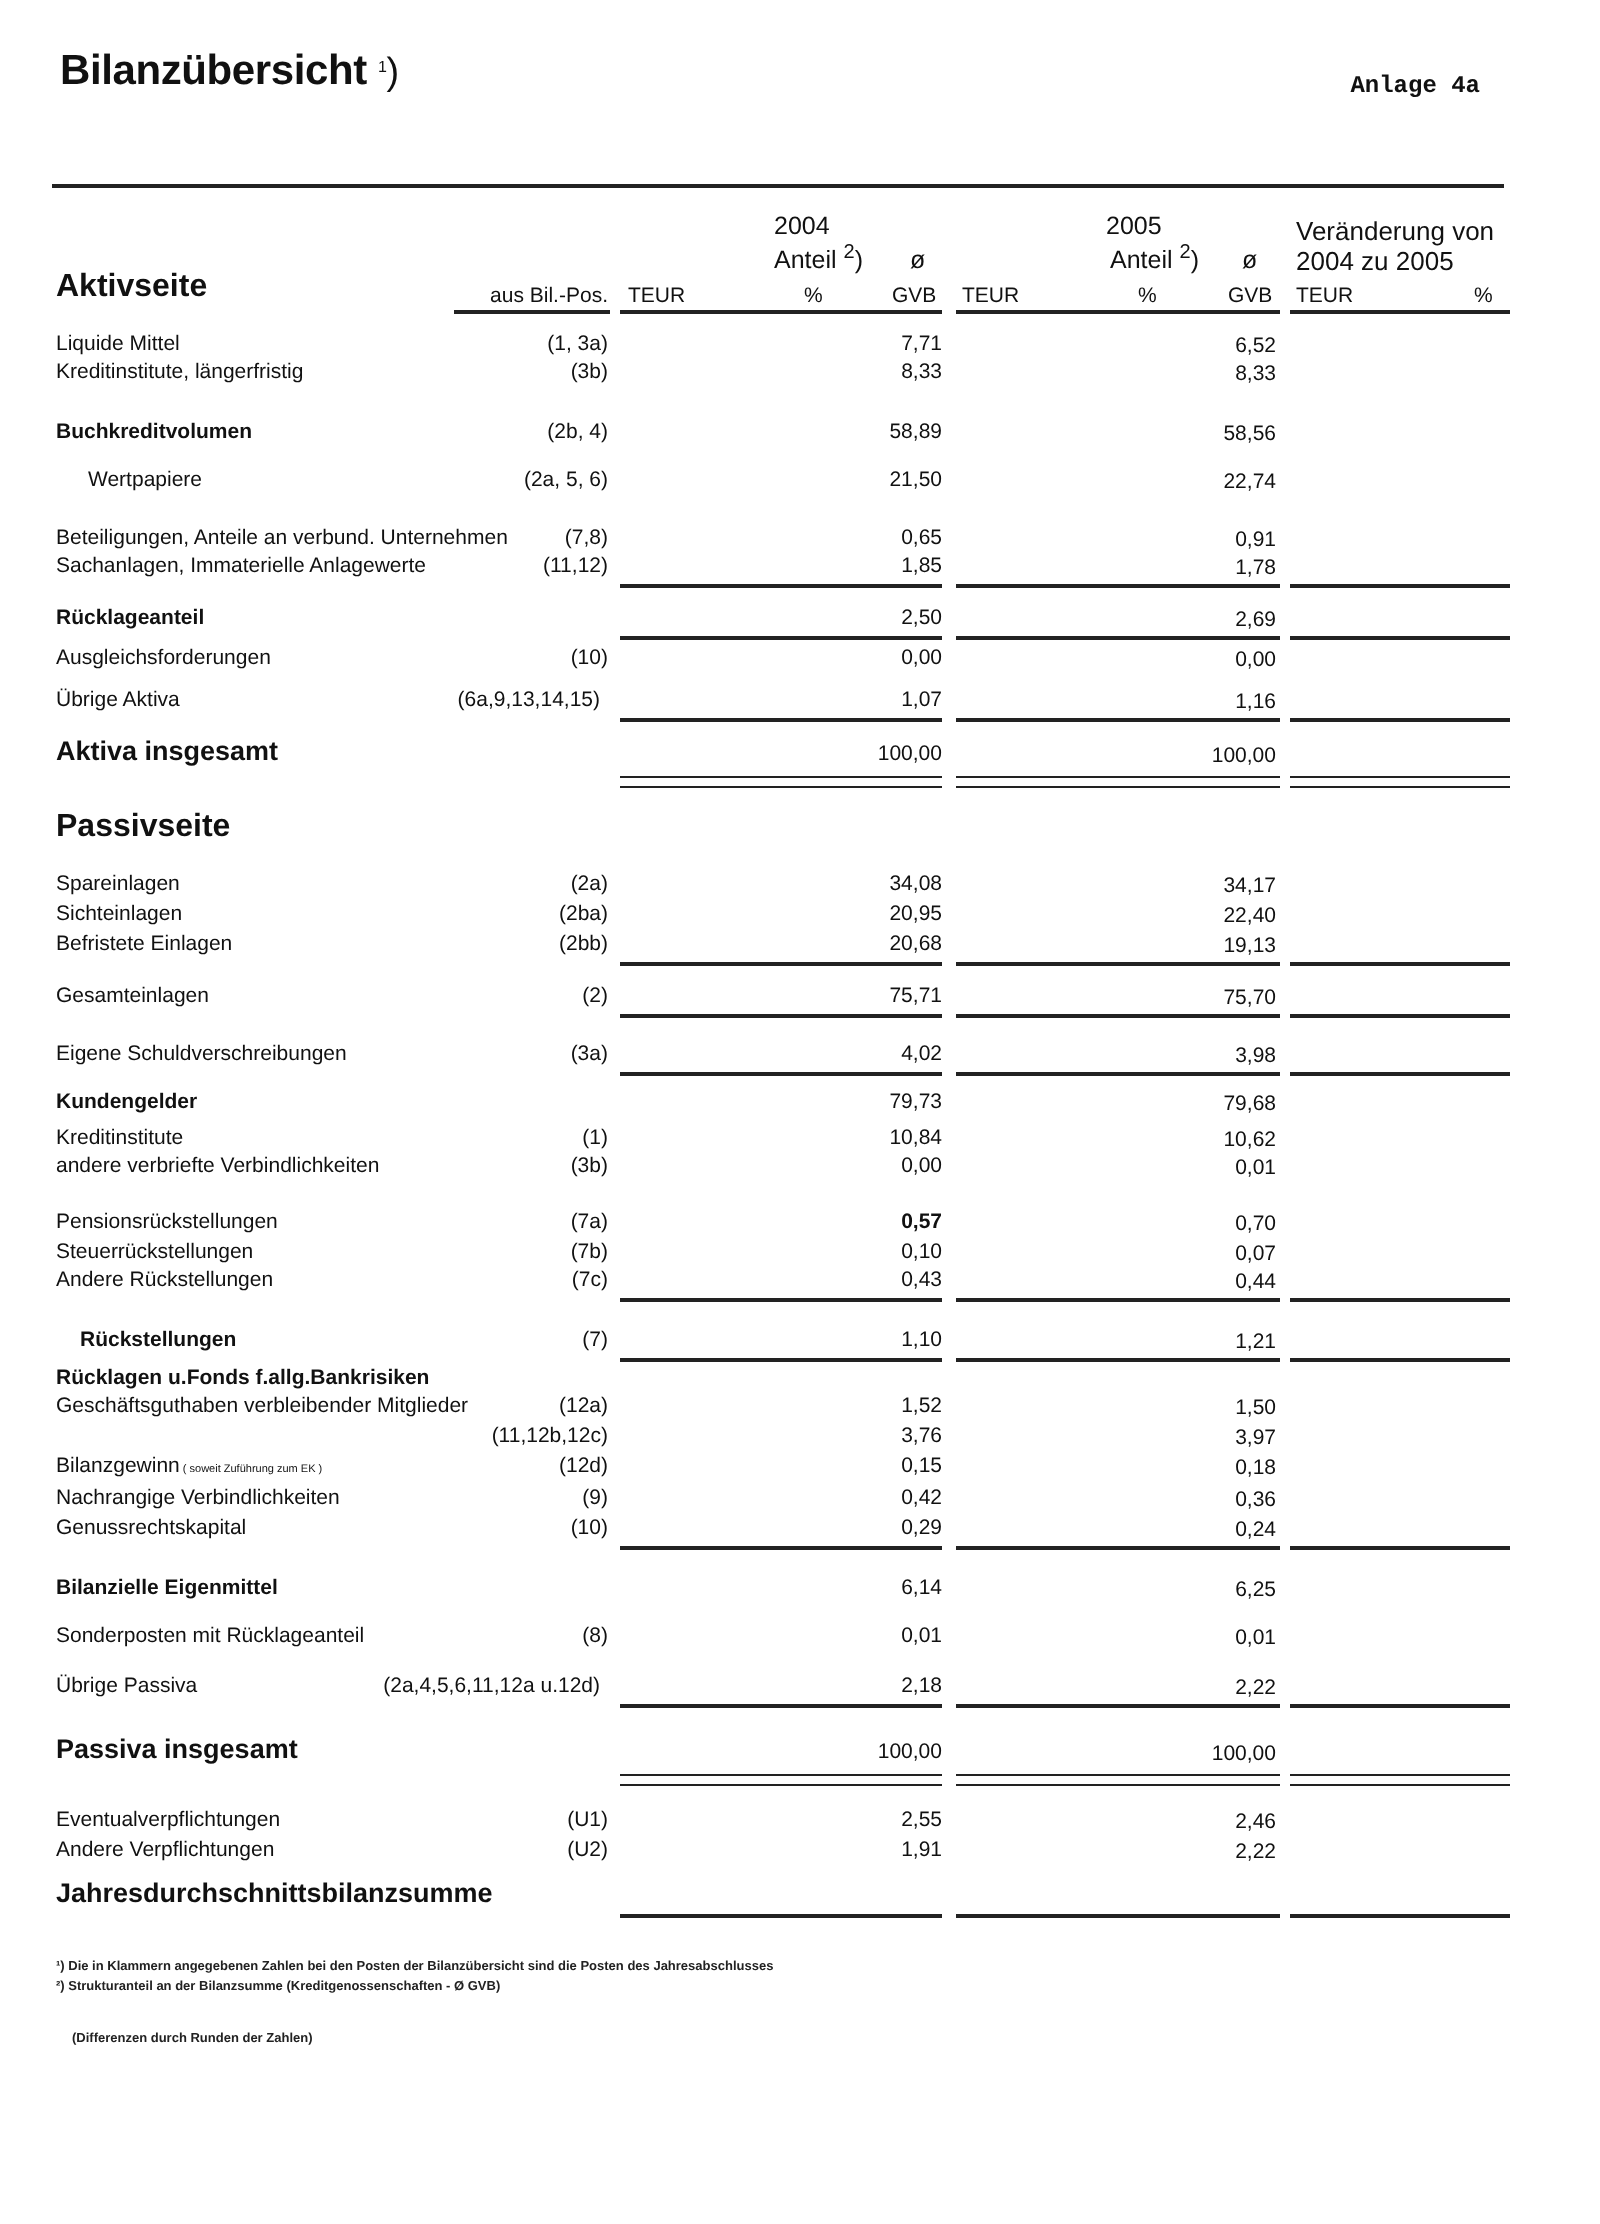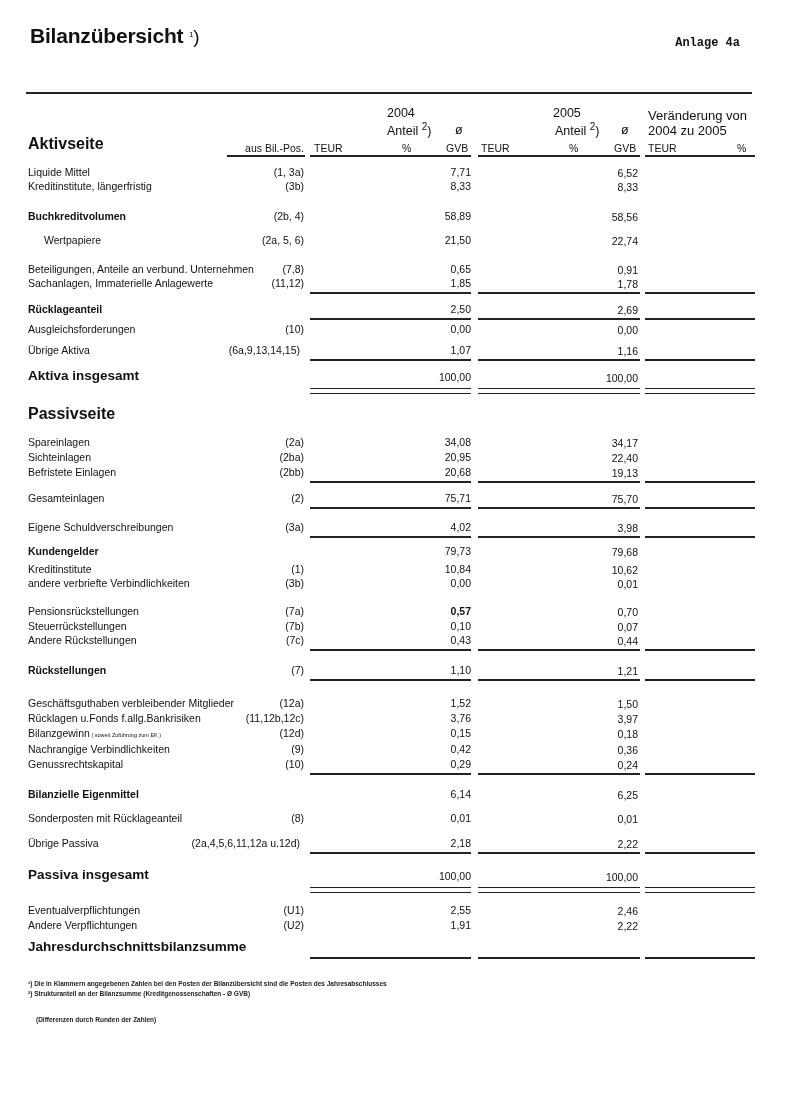--- a/index.html
+++ b/index.html
@@ -170,32 +170,32 @@
     <div class="abs row pos" style="left:164px;top:620px;">(7b)</div>
     <div class="abs row num" style="left:391px;top:620px;">0,10</div>
     <div class="abs row num" style="left:558px;top:621px;">0,07</div>
     <div class="abs row" style="left:28px;top:634px;">Andere Rückstellungen</div>
     <div class="abs row pos" style="left:164px;top:634px;">(7c)</div>
     <div class="abs row num" style="left:391px;top:634px;">0,43</div>
     <div class="abs row num" style="left:558px;top:635px;">0,44</div>
     <div class="rule c1" style="top:649px;"></div>
     <div class="rule c2" style="top:649px;"></div>
     <div class="rule c3" style="top:649px;"></div>
-    <div class="abs row bold" style="left:28px;top:664px;">Rückstellungen</div>
+    <div class="abs row bold" style="left:40px;top:664px;">Rückstellungen</div>
     <div class="abs row pos" style="left:164px;top:664px;">(7)</div>
     <div class="abs row num" style="left:391px;top:664px;">1,10</div>
     <div class="abs row num" style="left:558px;top:665px;">1,21</div>
     <div class="rule c1" style="top:679px;"></div>
     <div class="rule c2" style="top:679px;"></div>
     <div class="rule c3" style="top:679px;"></div>
     <div class="abs row" style="left:28px;top:697px;">Geschäftsguthaben verbleibender Mitglieder</div>
     <div class="abs row pos" style="left:164px;top:697px;">(12a)</div>
     <div class="abs row num" style="left:391px;top:697px;">1,52</div>
     <div class="abs row num" style="left:558px;top:698px;">1,50</div>
-    <div class="abs row" style="left:28px;top:712px;">Rücklagen u.Fonds f.allg.Bankrisiken</div>
+    <div class="abs row" style="left:28px;top:683px;font-weight:bold;">Rücklagen u.Fonds f.allg.Bankrisiken</div>
     <div class="abs row pos" style="left:164px;top:712px;">(11,12b,12c)</div>
     <div class="abs row num" style="left:391px;top:712px;">3,76</div>
     <div class="abs row num" style="left:558px;top:713px;">3,97</div>
     <div class="abs row" style="left:28px;top:727px;">Bilanzgewinn<span class="tiny" style="font-weight: normal;"> ( soweit Zuführung zum EK )</span></div>
     <div class="abs row pos" style="left:164px;top:727px;">(12d)</div>
     <div class="abs row num" style="left:391px;top:727px;">0,15</div>
     <div class="abs row num" style="left:558px;top:728px;">0,18</div>
     <div class="abs row" style="left:28px;top:743px;">Nachrangige Verbindlichkeiten</div>
     <div class="abs row pos" style="left:164px;top:743px;">(9)</div>
     <div class="abs row num" style="left:391px;top:743px;">0,42</div>

